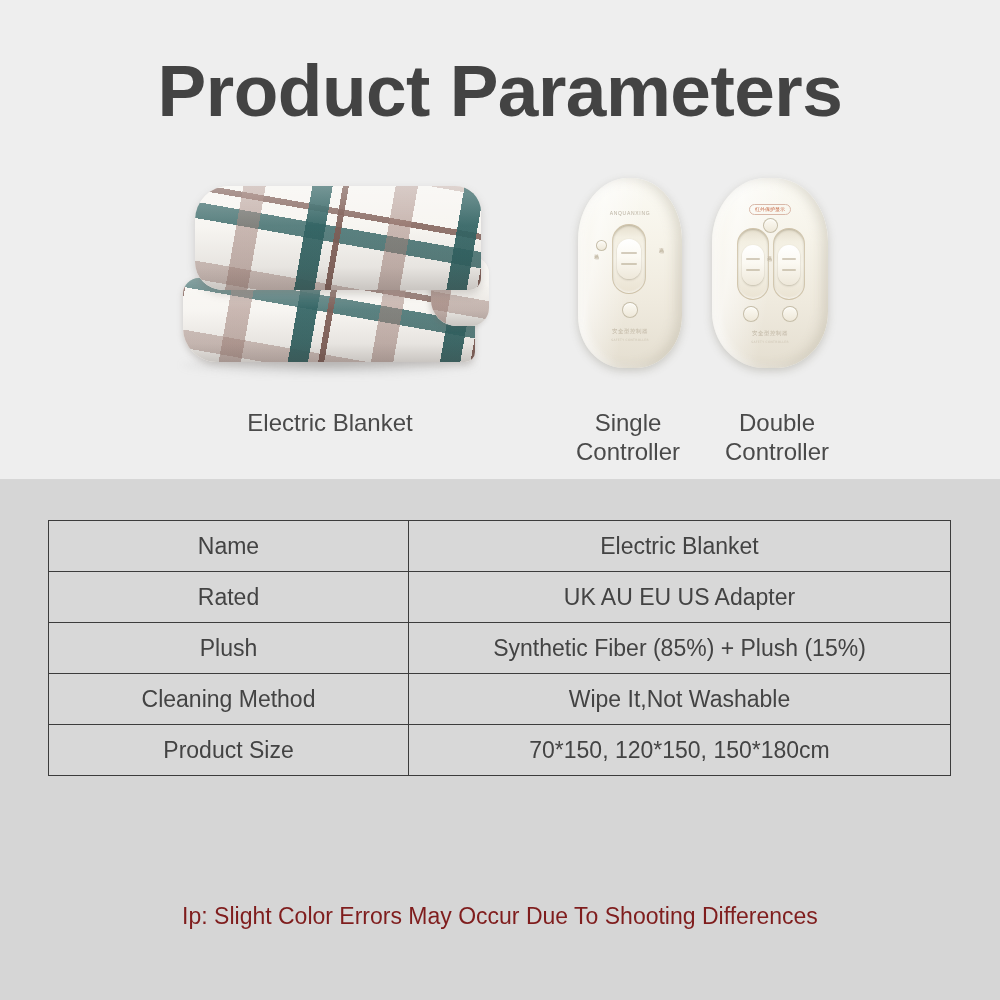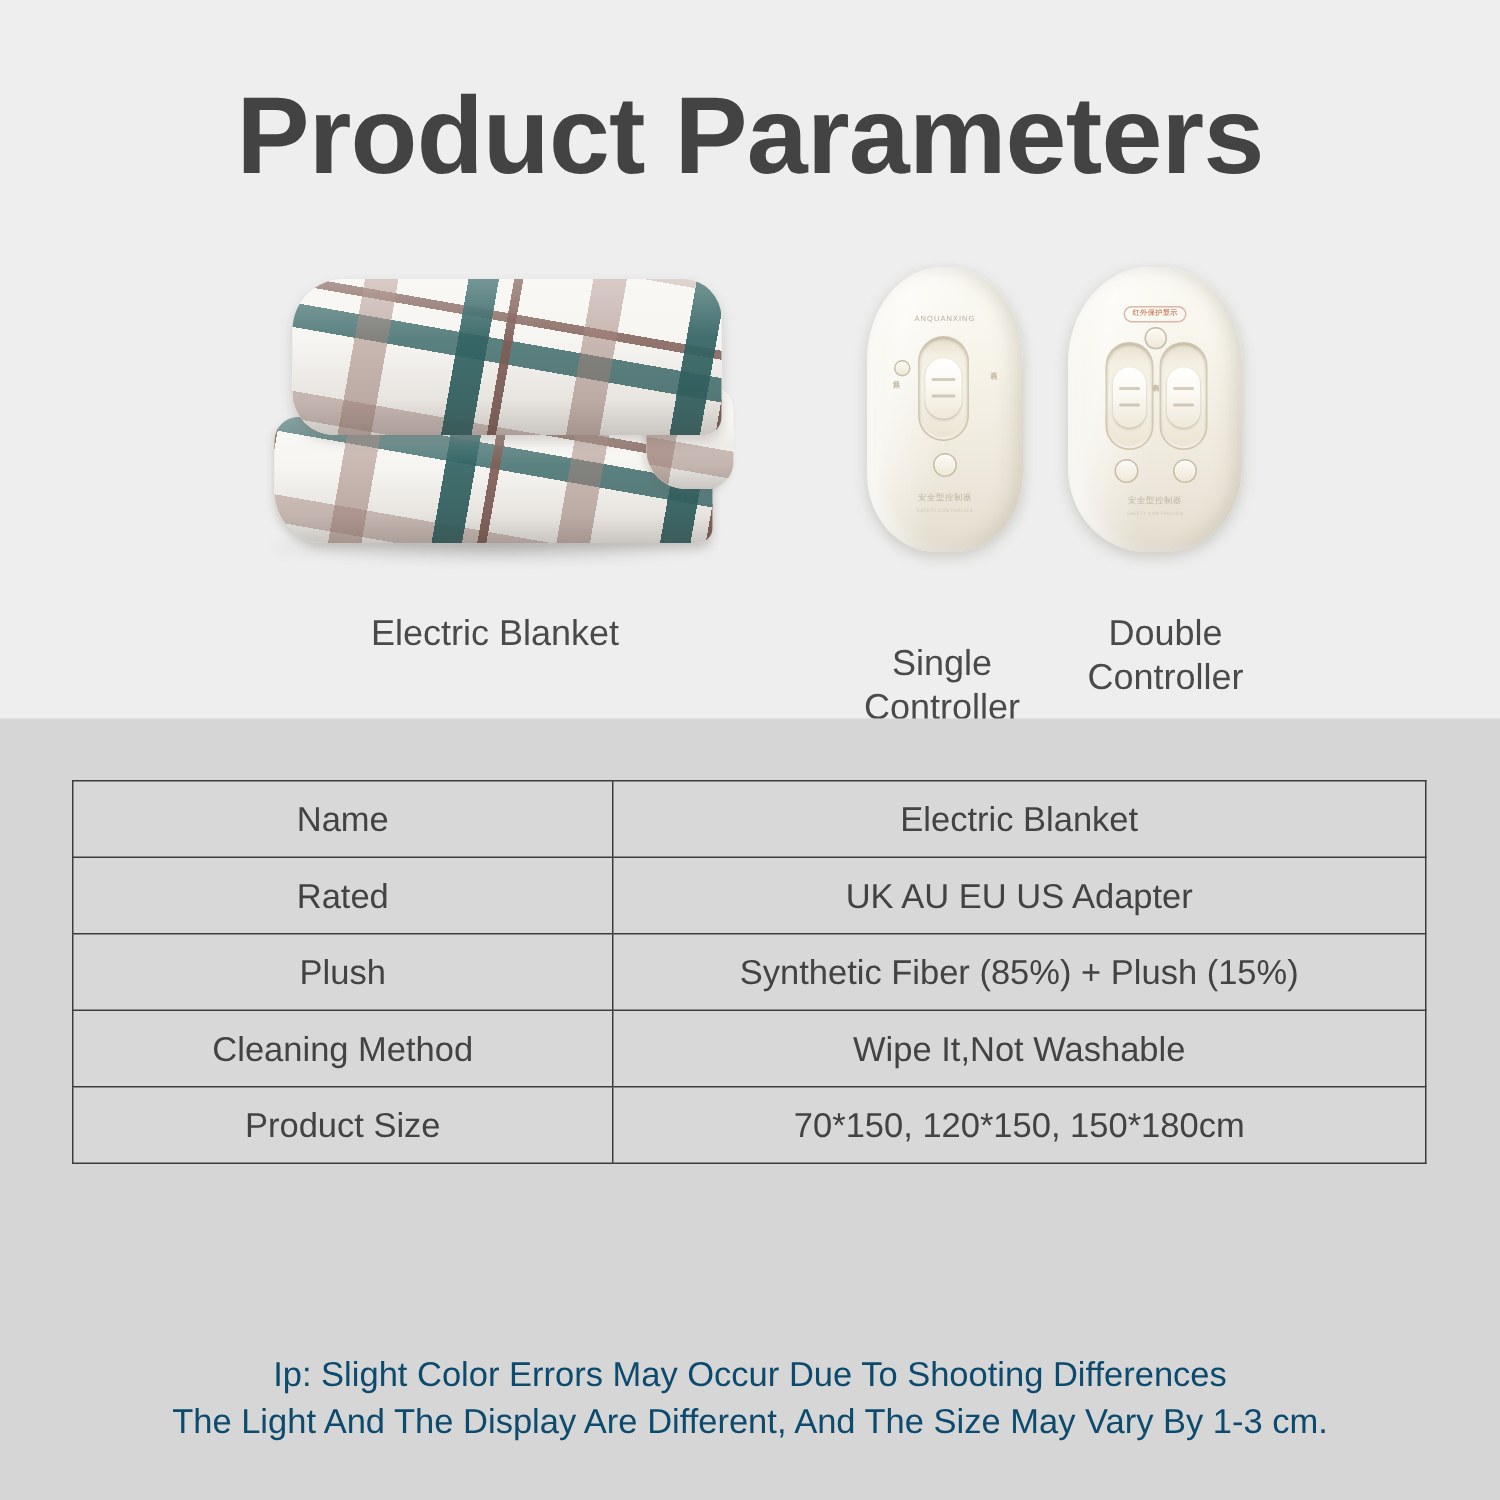--- a/index.html
+++ b/index.html
@@ -216,21 +216,21 @@
   
   .figure-caption {
     position: absolute;
     text-align: center;
     color: #4a4a4a;
     font-size: 24px;
     line-height: 29px;
     font-family: "Liberation Sans", sans-serif;
   }
   #caption-blanket { left: 150px; top: 408px; width: 360px; }
-  #caption-single  { left: 548px; top: 428px; width: 160px; }
+  #caption-single  { left: 548px; top: 408px; width: 160px; }
   #caption-double  { left: 694px; top: 408px; width: 166px; }
 
   
   #spec-section {
     position: absolute;
     left: 0; top: 479px;
     width: 1000px;
     height: 521px;
     background: #d6d6d6;
   }
@@ -253,21 +253,21 @@
     font-family: "Liberation Sans", sans-serif;
     padding: 0 24px;
   }
   #spec-table td.spec-label { width: 311px; }
 
   #spec-note {
     position: absolute;
     left: 0; top: 422px;
     width: 1000px;
     text-align: center;
-    color: #0c4a6e;
+    color: #7f1d1d;
     font-size: 23px;
     line-height: 31px;
     font-family: "Liberation Sans", sans-serif;
   }
   #spec-note div { white-space: nowrap; }
 </style>
 </head>
 <body>
 
 <div id="hero">
@@ -384,15 +384,14 @@
       </tr>
       <tr>
         <td class="spec-label">Product Size</td>
         <td class="spec-value">70*150,  120*150,   150*180cm</td>
       </tr>
     </tbody>
   </table>
 
   <div id="spec-note">
     <div>Ip: Slight Color Errors May Occur Due To Shooting Differences</div>
-    <div>The Light And The Display Are Different, And The Size May Vary By 1-3 cm.</div>
   </div>
 </div>
 
 </body></html>

